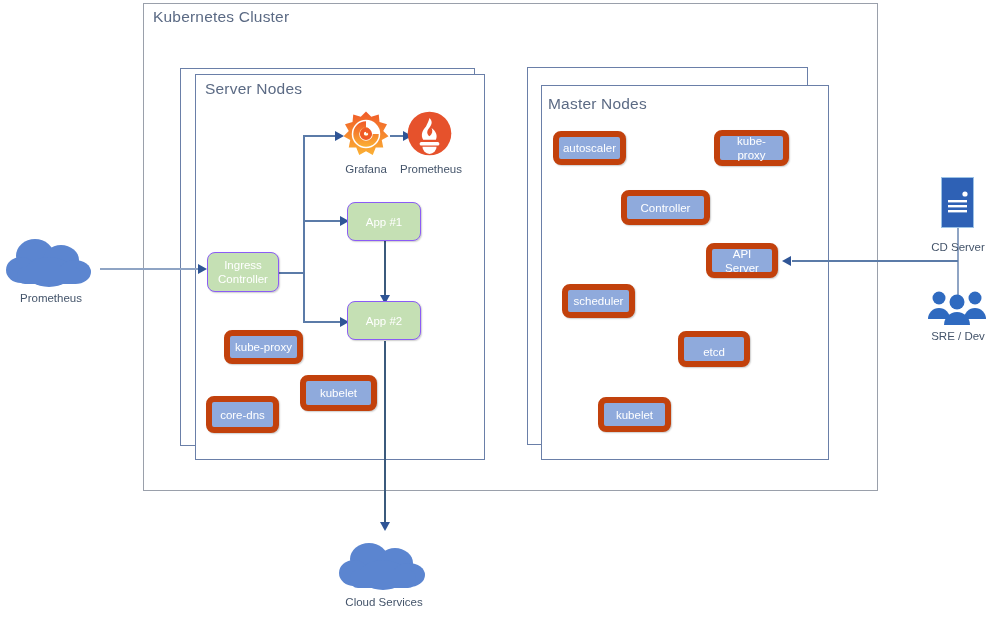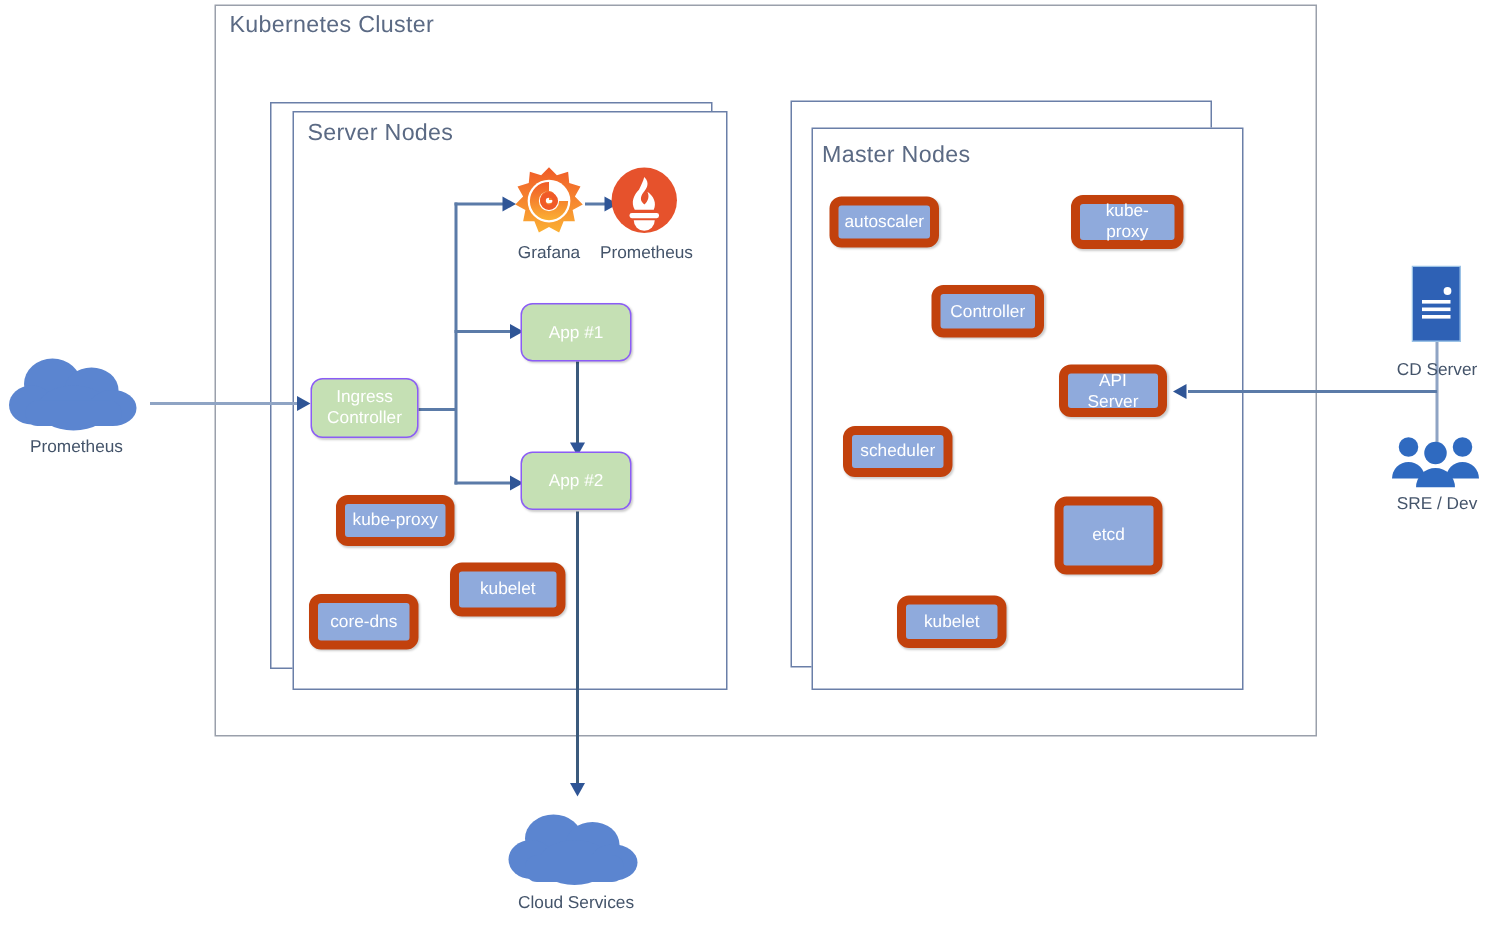--- a/index.html
+++ b/index.html
@@ -184,33 +184,33 @@
   <div class="caption" style="left:393px; top:163px; width:76px;">Prometheus</div>
 
   <div class="pill blue" style="left:553px; top:131px; width:73px; height:34px;">
     <span>autoscaler</span>
   </div>
 
   <div class="pill blue" style="left:714px; top:130px; width:75px; height:36px;">
     <span>kube-proxy</span>
   </div>
 
-  <div class="pill blue" style="left:621px; top:190px; width:75px; height:35px;">
+  <div class="pill blue" style="left:621px; top:190px; width:89px; height:35px;">
     <span>Controller</span>
   </div>
 
   <div class="pill blue" style="left:706px; top:243px; width:72px; height:35px;">
     <span>API Server</span>
   </div>
 
   <div class="pill blue" style="left:562px; top:284px; width:73px; height:34px;">
     <span>scheduler</span>
   </div>
 
-  <div class="pill blue" style="left:703px; top:331px; width:72px; height:52px;">
+  <div class="pill blue" style="left:678px; top:331px; width:72px; height:36px;align-items:flex-end;">
     <span>etcd</span>
   </div>
 
   <div class="pill blue" style="left:598px; top:397px; width:73px; height:35px;">
     <span>kubelet</span>
   </div>
 
   <div class="cloud" style="left:5px; top:234px; width:92px; height:56px;">
     <svg width="92" height="56" viewBox="0 0 92 56">
       <g fill="#5b85d0">

